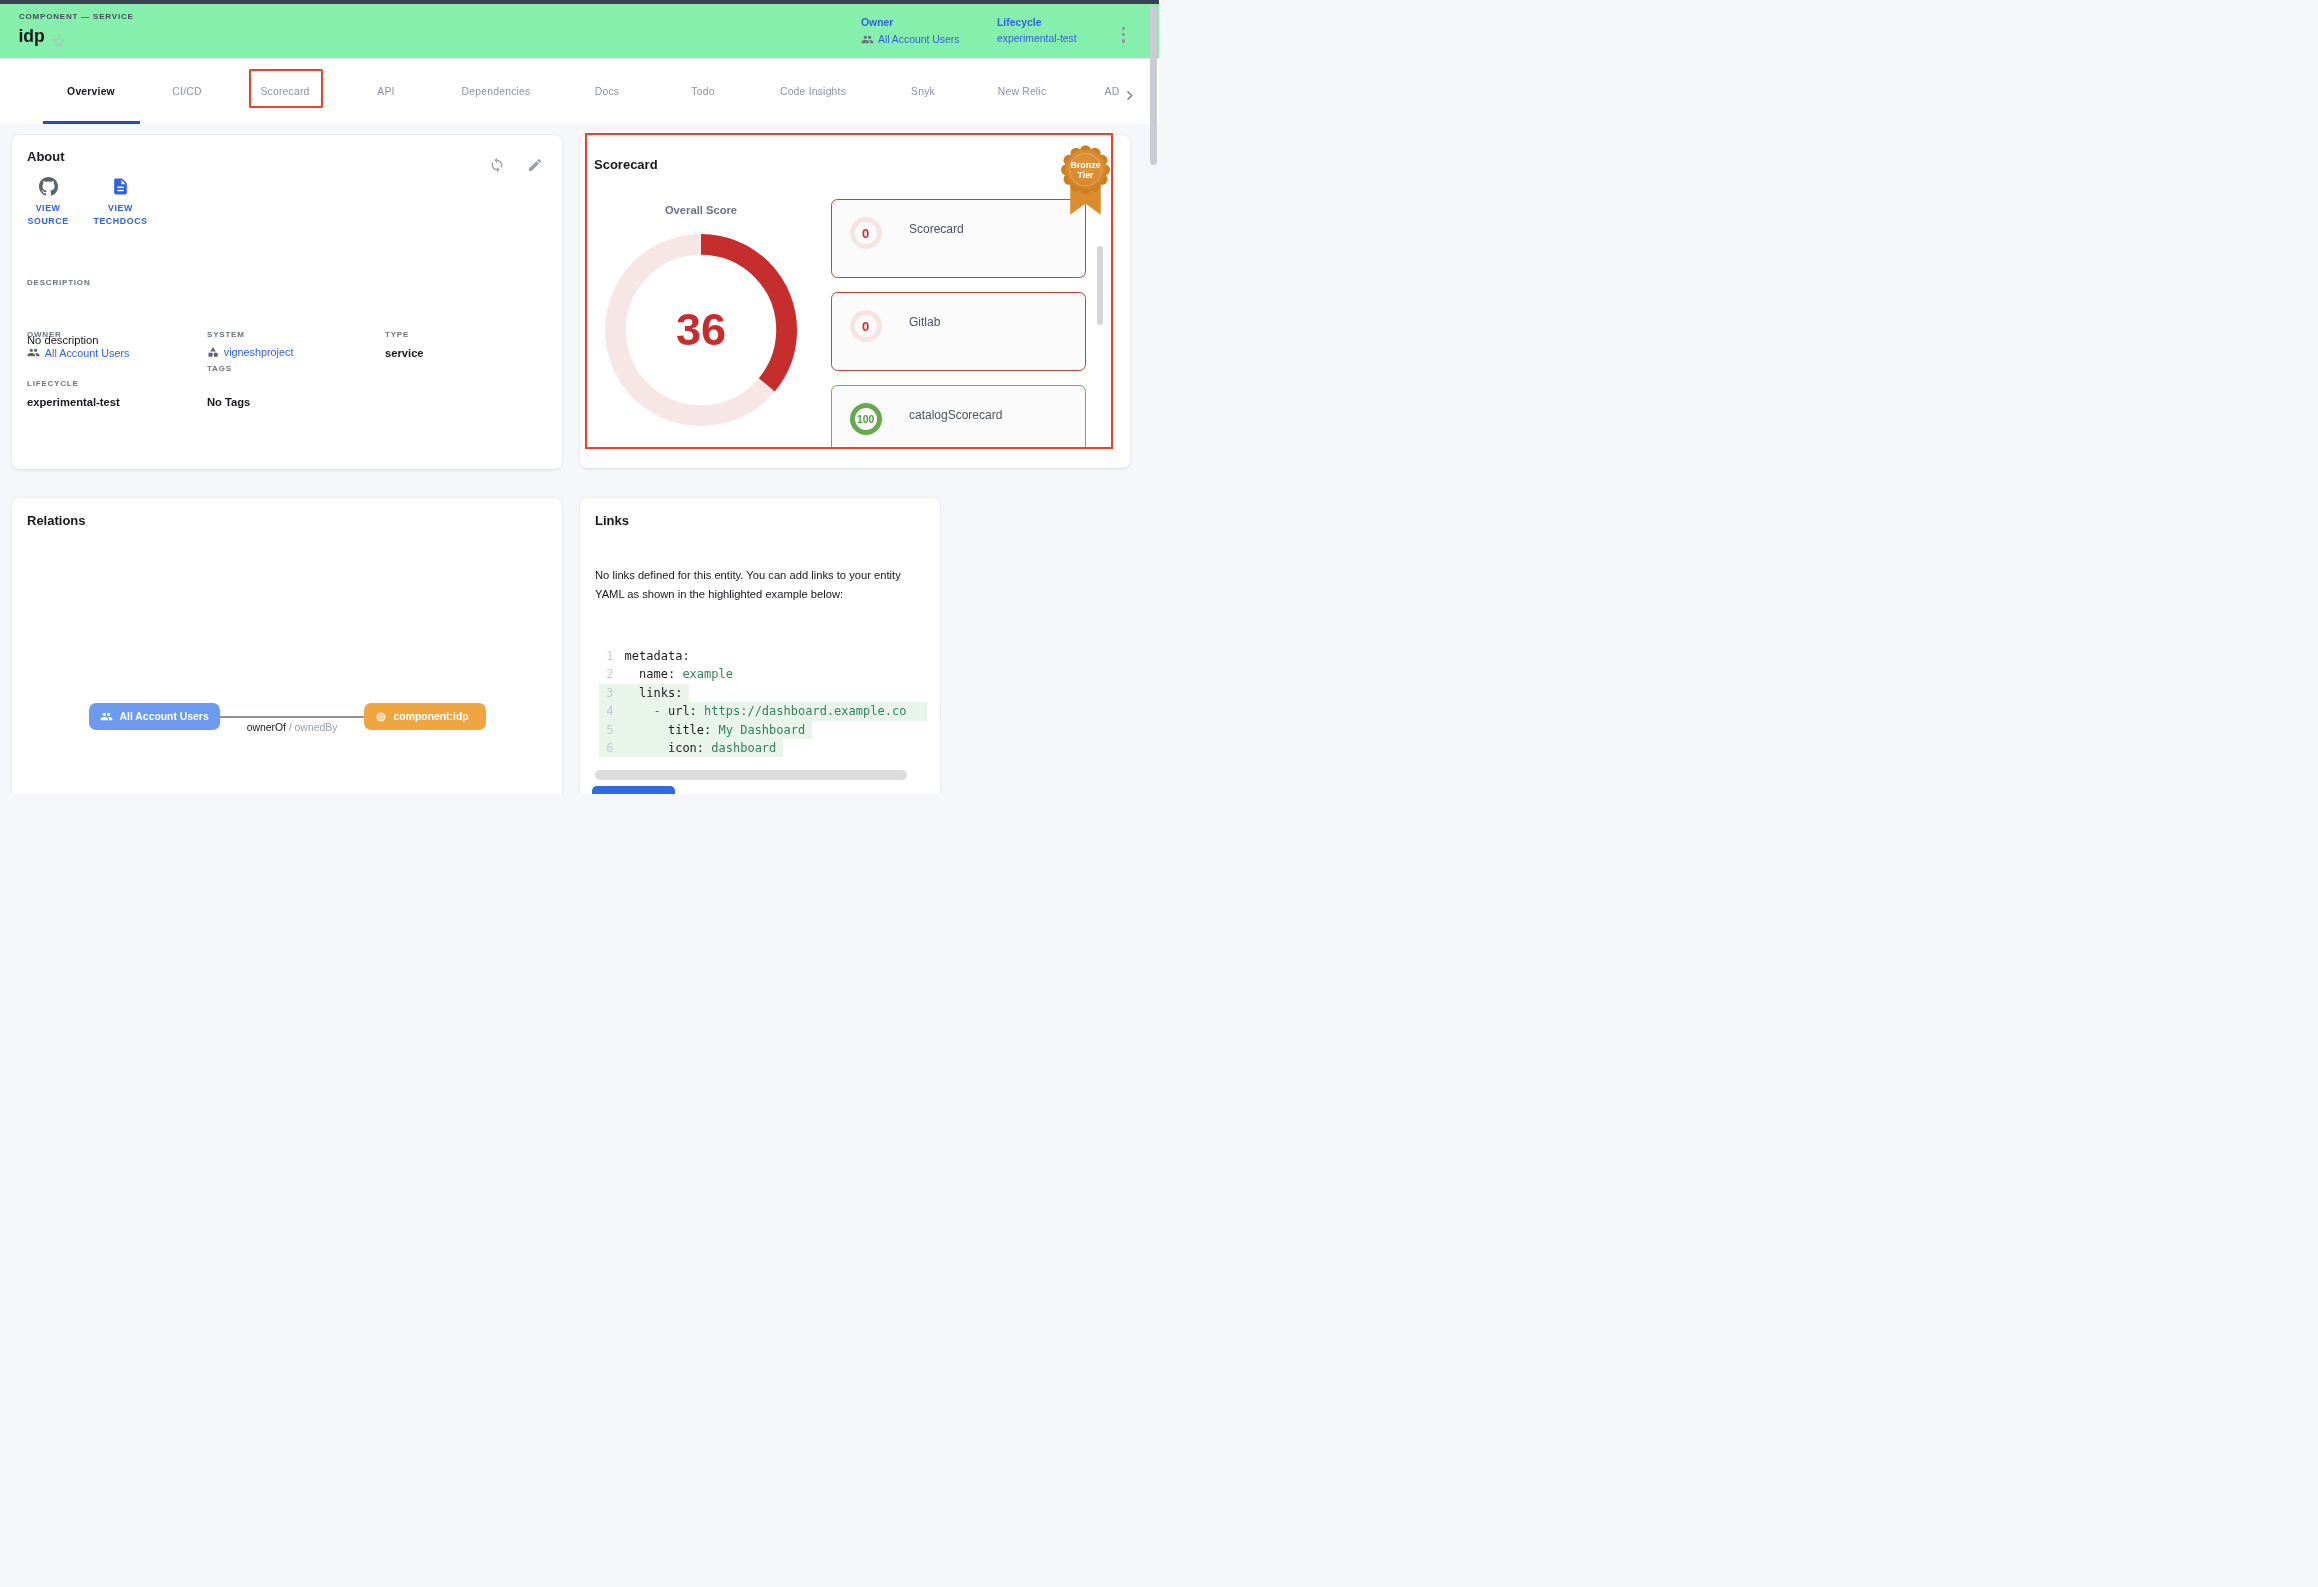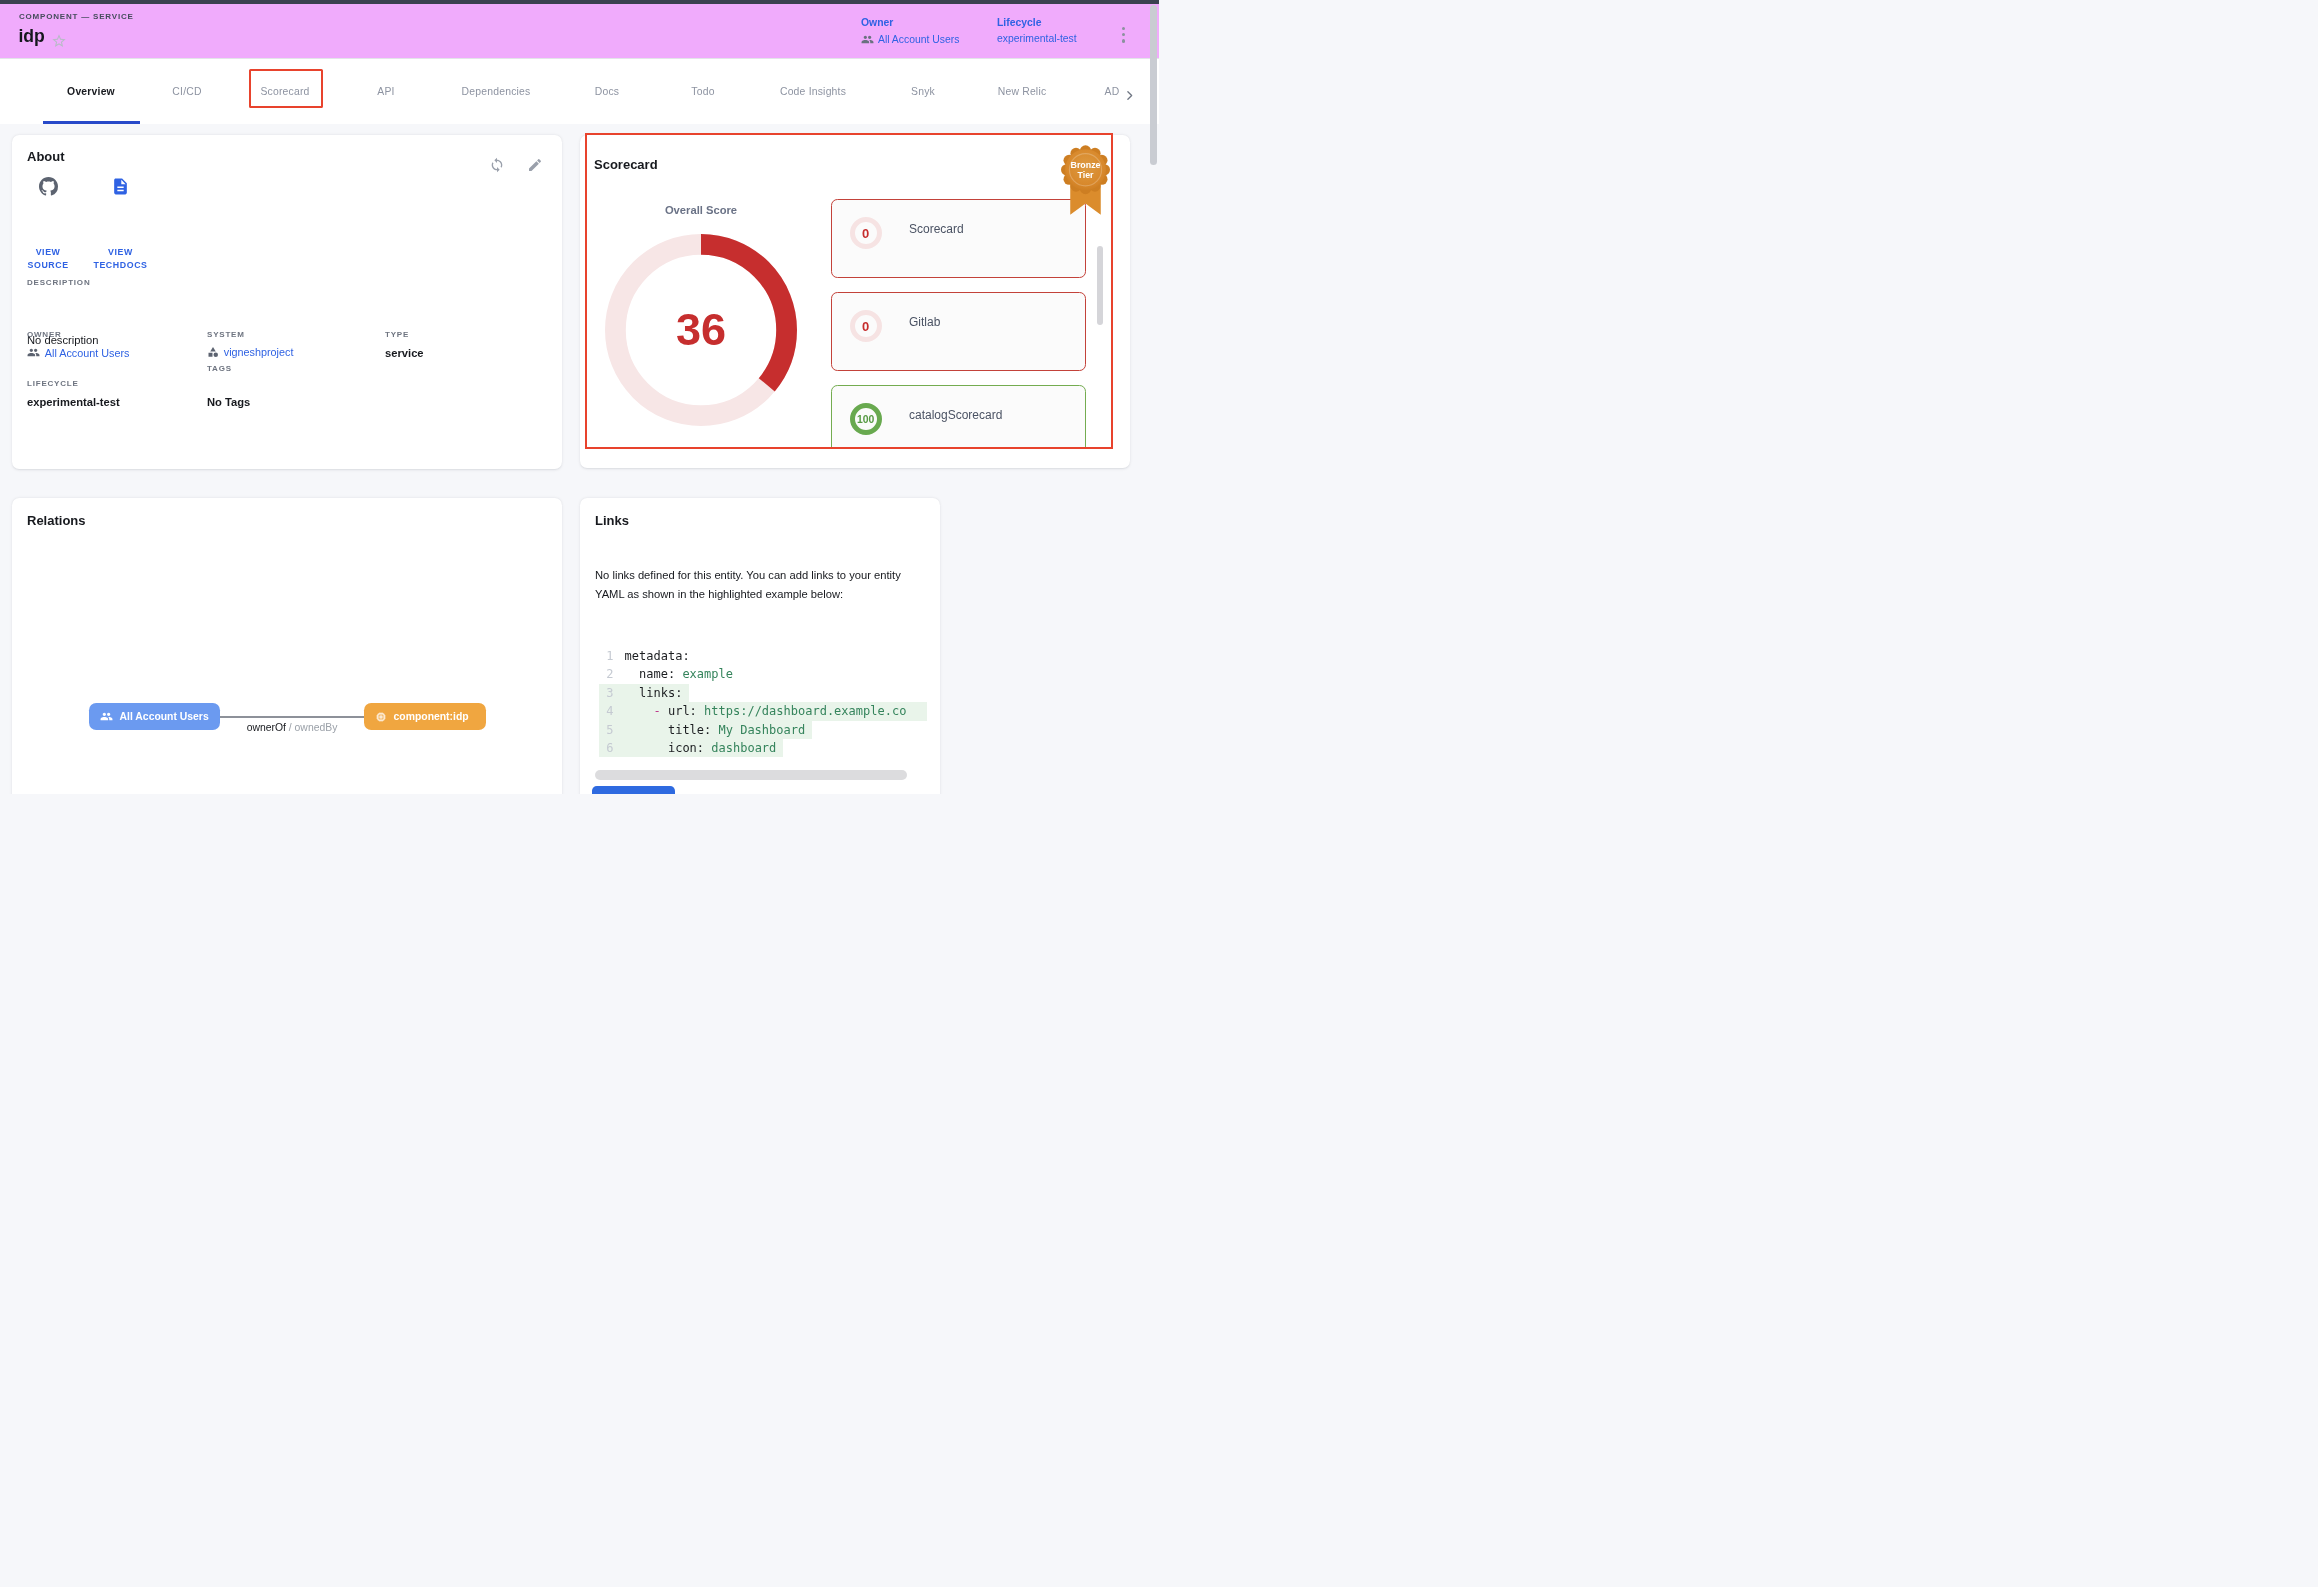--- a/index.html
+++ b/index.html
@@ -6,21 +6,21 @@
   html,body { width:1159px; height:794px; }
   body {
     position:relative; overflow:hidden;
     font-family:"Liberation Sans", sans-serif;
     background:#f6f7fa; color:#17191e;
   }
   .abs { position:absolute; }
 
   
   .topbar { left:0; top:0; width:1159px; height:4px; background:#3b4150; }
-  .header { left:0; top:4px; width:1159px; height:55px; background:#f0abfc; border-bottom:0.8px solid #e3e5e9; }
+  .header { left:0; top:4px; width:1159px; height:55px; background:#86efac; border-bottom:0.8px solid #e3e5e9; }
   .eyebrow { left:19px; top:8px; font-size:8px; font-weight:700; letter-spacing:0.8px; color:#454c5c; }
   .page-title { left:18.4px; top:22.4px; font-size:17.6px; font-weight:700; color:#15171c; }
   .star { left:51px; top:29px; width:16px; height:16px; cursor:pointer; }
   .hdr-col { top:13px; }
   .hdr-label { font-size:10.4px; font-weight:700; color:#2f62e3; }
   .hdr-value { margin-top:4.8px; font-size:10.4px; color:#2f62e3; display:flex; align-items:center; gap:4px; }
   .kebab { left:1116px; top:17.6px; width:14.4px; height:26px; display:flex; flex-direction:column; align-items:center; justify-content:center; gap:3.2px; cursor:pointer; }
   .kebab i { width:3.2px; height:3.2px; border-radius:50%; background:#8b919e; }
 
   
@@ -34,21 +34,21 @@
 
   
   .card { background:#fff; border-radius:7.2px; box-shadow:0 0.8px 1.6px rgba(16,24,40,.05), 0 0.8px 3.2px rgba(16,24,40,.08); }
   .card-title { font-size:13px; font-weight:700; color:#17191e; }
 
   
   .about-card { left:12px; top:135px; width:550px; height:334px; }
   .about-title { left:27px; top:149px; }
   .icon-btn { width:16px; height:16px; cursor:pointer; }
   .about-link { position:absolute; display:flex; flex-direction:column; align-items:center; text-align:center;
-                color:#2f62e3; font-size:8.8px; font-weight:700; letter-spacing:0.6px; cursor:pointer;gap:44px; }
+                color:#2f62e3; font-size:8.8px; font-weight:700; letter-spacing:0.6px; cursor:pointer; }
   .about-link .lbl { margin-top:5.6px; line-height:13px; white-space:pre-line; }
   .field-label { position:absolute; font-size:8px; font-weight:700; letter-spacing:0.8px; color:#6e7480; }
   .field-value { position:absolute; font-size:11.2px; color:#17191e; }
   .field-value.strong { font-weight:700; }
   .field-link { position:absolute; display:flex; align-items:center; gap:4.8px; font-size:10.8px; font-weight:500; color:#2f62e3; cursor:pointer; }
 
   
   .scorecard-card { left:580px; top:135px; width:550px; height:333px; }
   .scorecard-annotation { left:585px; top:133px; width:528px; height:316px; border:2.4px solid #e8432d; pointer-events:none; z-index:5; }
   .scorecard-title { left:594px; top:157px; z-index:6; }

